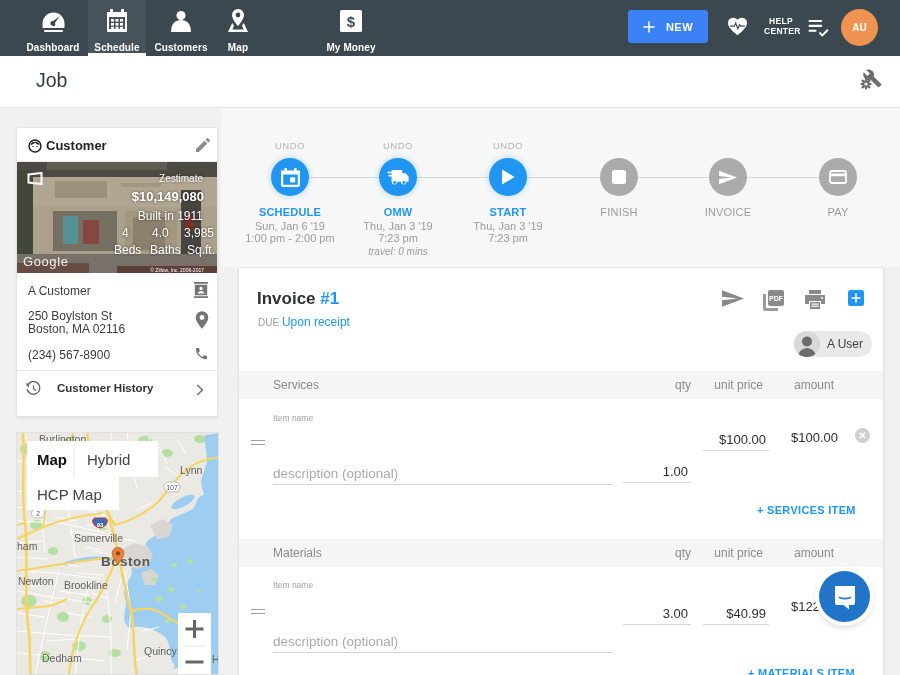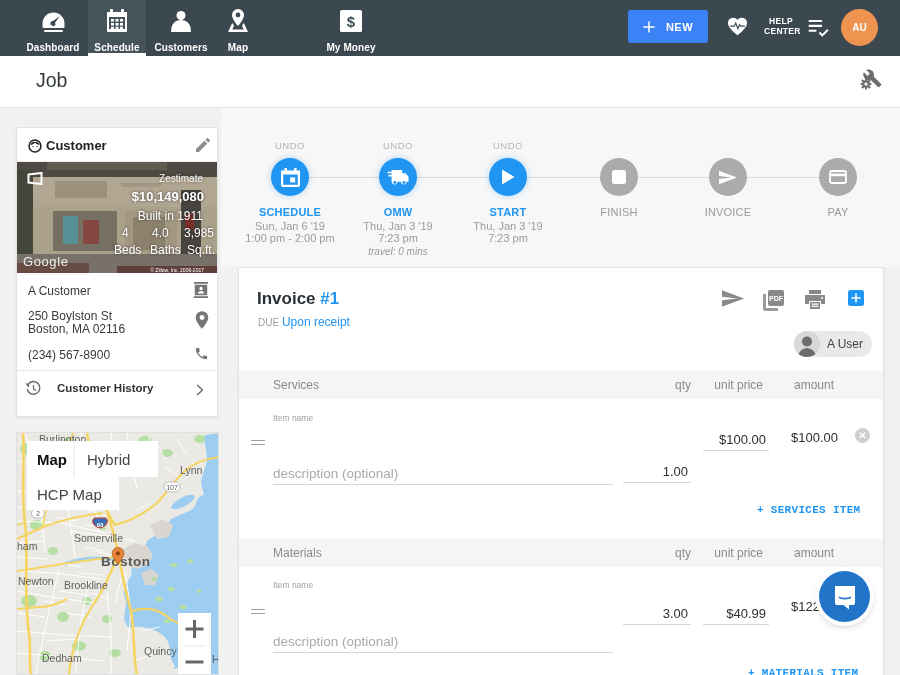--- a/index.html
+++ b/index.html
@@ -55,21 +55,21 @@
 .secthead .n { position:absolute; left:34px; top:7px; }
 .secthead .qty { position:absolute; left:412px; top:7px; width:40px; text-align:right;}
 .secthead .up { position:absolute; left:459px; top:7px; width:65px; text-align:right;}
 .secthead .am { position:absolute; left:540px; top:7px; width:55px; text-align:right;}
 .itemname { position:absolute; font-size:8.5px; color:#9e9e9e; }
 .inp { position:absolute; border-bottom:1px solid #d5d5d5; font-size:13px; color:#2e2e2e; display:flex; align-items:flex-end; padding-bottom:3px; }
 .inp.num { justify-content:flex-end; padding-right:3px; }
 .inp.ph { color:#a9a9a9; font-size:13.5px; }
 .num { text-align:right; }
 .amt { position:absolute; font-size:13px; color:#2e2e2e; text-align:right; }
-.addlink { position:absolute; font-size:11px; font-weight:bold; color:#2095f2; letter-spacing:0.3px;font-family:Liberation Mono, monospace; }
+.addlink { position:absolute; font-size:11px; font-weight:bold; color:#2095f2; letter-spacing:0.3px; }
 .drag { position:absolute; width:14px; height:5px; border-top:1.5px solid #9e9e9e; border-bottom:1.5px solid #9e9e9e; }
 .closex { position:absolute; width:15px; height:15px; border-radius:50%; background:#cfcfcf; color:#fff; display:flex; align-items:center; justify-content:center; font-size:10px; font-weight:bold;}
 #chatbub { position:absolute; left:819px; top:571px; width:51px; height:51px; border-radius:50%; background:#2274c9; box-shadow:0 0 0 4px #fff, 0 3px 8px rgba(0,0,0,0.3); z-index:50; display:flex; align-items:center; justify-content:center;}
 </style>
 </head>
 <body>
 <div id="nav">
   <div class="navitem" style="left:18px;width:70px;">
     <div class="ic">
         <svg width="25" height="21" viewBox="0 0 25 21">

